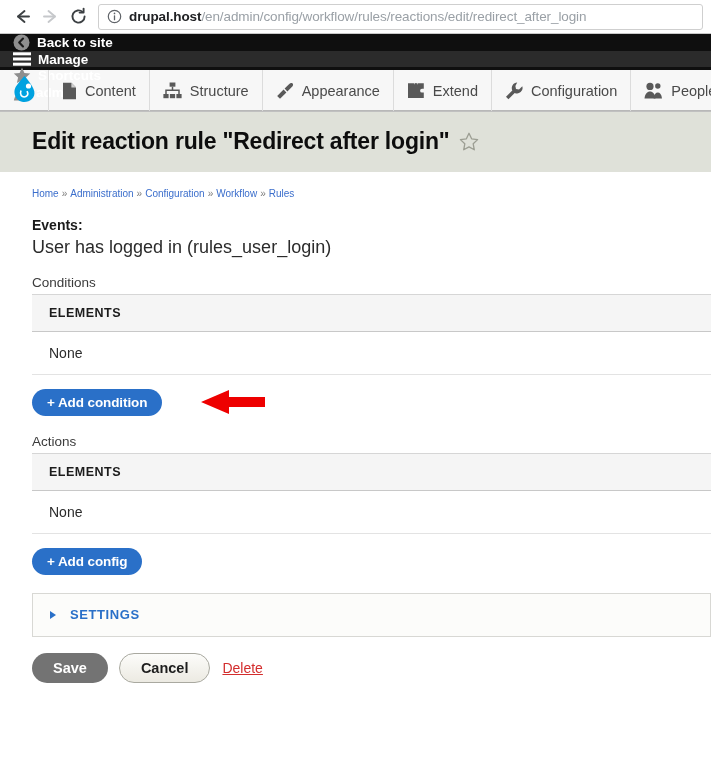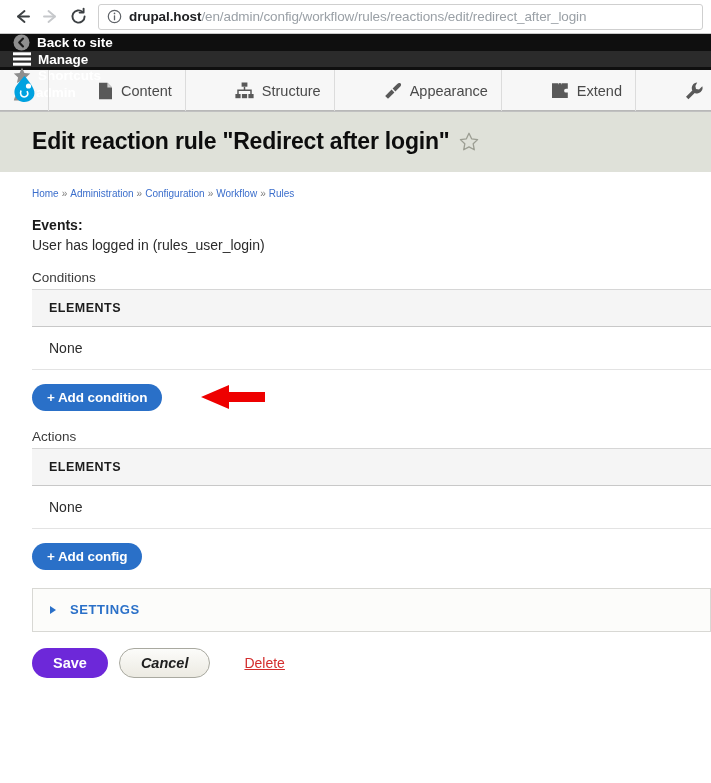--- a/index.html
+++ b/index.html
@@ -76,21 +76,20 @@
   .atb-icon { display: flex; align-items: center; flex: 0 0 auto; }
 
   
   .menu-bar {
     height: 42px;
     background: #f7f7f7;
     display: flex;
     align-items: stretch;
     border-bottom: 1px solid #c0c0c0;
     box-shadow: inset 0 -4px 0 -3px #b8b8b8;
-    gap: 36px;
   }
   .mb-logo {
     width: 49px;
     display: flex; align-items: center; justify-content: center;
     border-right: 1px solid #dcdcdc;
     flex: 0 0 auto;
   }
   .mb-item {
     display: flex;
     align-items: center;
@@ -151,21 +150,21 @@
   .status-msg em { font-style: italic; }
 
   .events-label {
     margin-top: 18px;
     font-size: 14px;
     font-weight: 700;
     color: #1a1a1a;
   }
   .events-value {
     margin-top: 4px;
-    font-size: 14px;
+    font-size: 18px;
     color: #2b2b2b;
   }
 
   .section-label {
     margin-top: 17px;
     font-size: 13.5px;
     color: #3b3b3b;
   }
 
   .elements-table {
@@ -229,36 +228,35 @@
          border-top: 4.5px solid transparent; border-bottom: 4.5px solid transparent; }
 
   .actions-row {
     margin-top: 16px;
     display: flex;
     align-items: center;
     gap: 11px;
   }
   .btn-save {
     height: 30px; padding: 0 21px; border-radius: 15px;
-    background: #6d28d9; color: #fff; border: none;
+    background: #737373; color: #fff; border: none;
     font-size: 14.5px; font-weight: 700;
     font-family: "Liberation Sans", sans-serif;
   }
   .btn-cancel {
     height: 30px; padding: 0 21px; border-radius: 15px;
     background: linear-gradient(#fcfcfa, #eceae2);
     color: #1e1e1e; border: 1px solid #a9a9a0;
     font-size: 14.5px; font-weight: 700;
     font-family: "Liberation Sans", sans-serif;
-    font-style: italic;
   }
   .link-delete {
     color: #d32d2d;
     font-size: 14px;
-    margin-left: 23px;
+    margin-left: 1px;
     text-align: center;
   }
 </style>
 </head>
 <body>
 
 <div class="browser-bar">
   <div class="nav-btn">
     <span>
       <svg width="19" height="19" viewBox="0 0 19 19">

